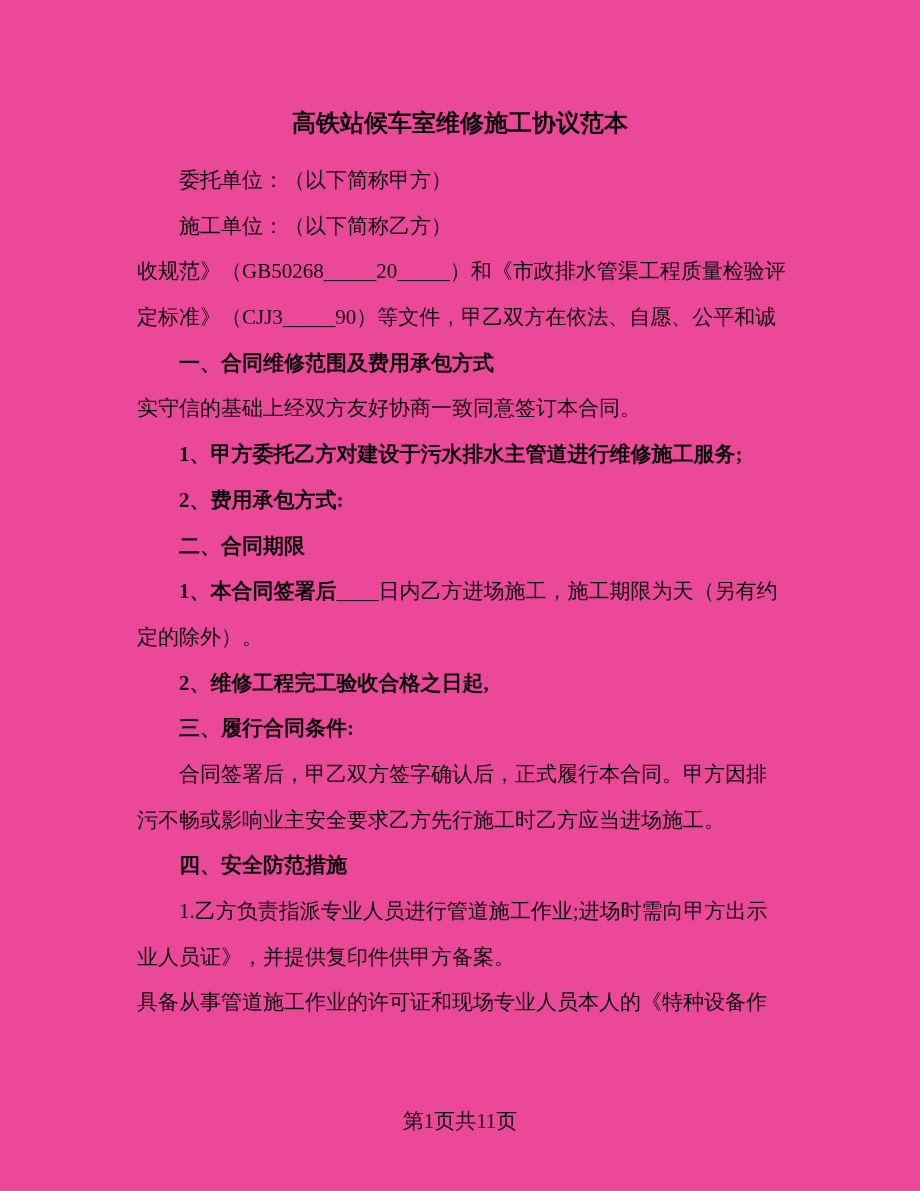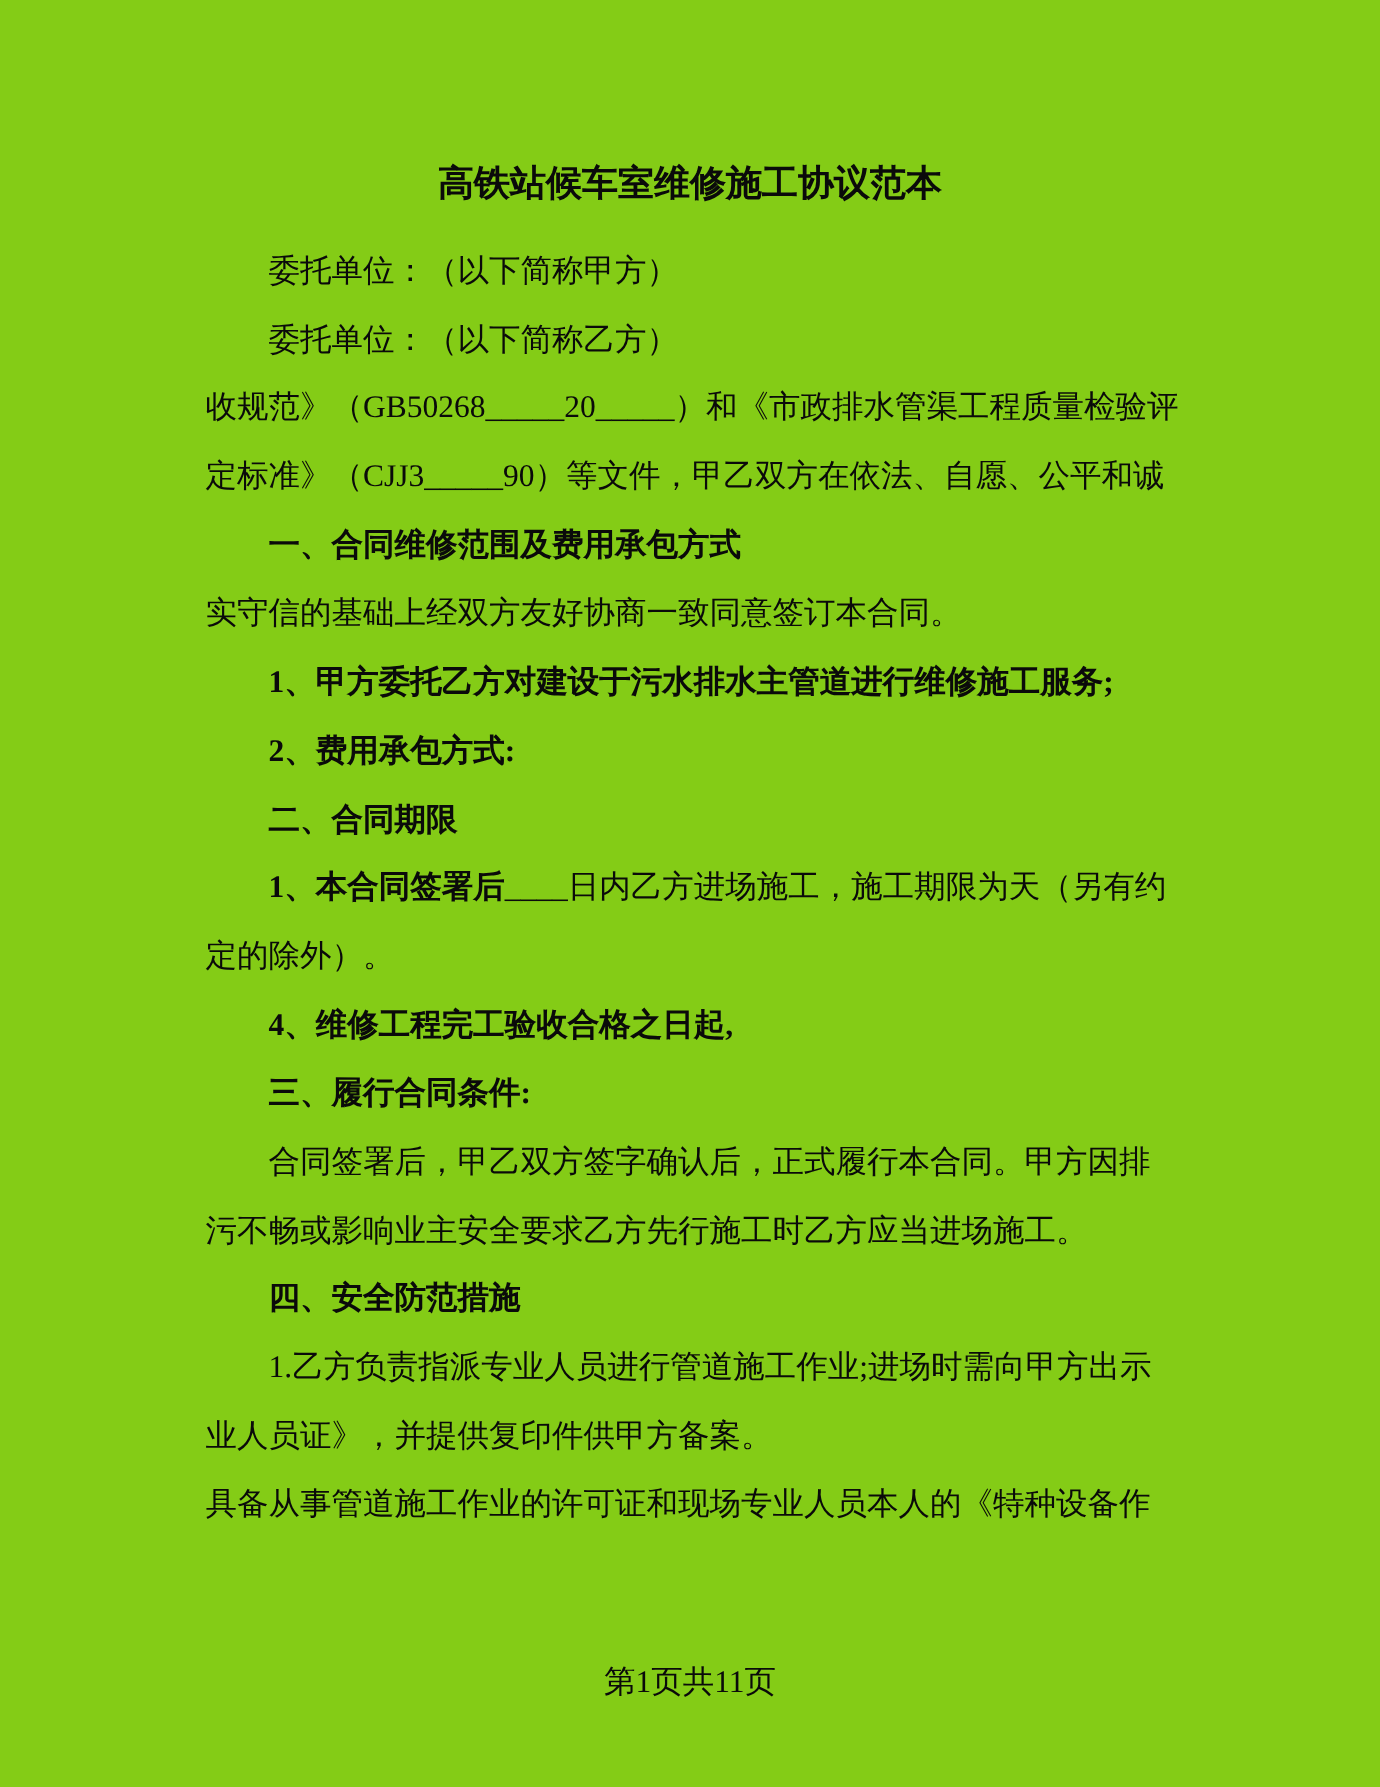--- a/index.html
+++ b/index.html
@@ -4,21 +4,21 @@
 <style>
   html, body {
     margin: 0;
     padding: 0;
     background: #ffffff;
   }
   .page {
     position: relative;
     width: 920px;
     height: 1191px;
-    background: #84cc16;
+    background: #ec4899;
     color: #0a0a0a;
     font-family: "Liberation Serif", "DejaVu Serif", serif;
     overflow: hidden;
   }
   .doc-title {
     position: absolute;
     top: 103px;
     left: 0;
     width: 920px;
     margin: 0;
@@ -57,31 +57,31 @@
   }
 </style>
 </head>
 <body>
 
 <div class="page">
   <h1 class="doc-title">高铁站候车室维修施工协议范本</h1>
 
   <div class="doc-body">
       <div class="line indent"><span class="seg">委托单位：（以下简称甲方）</span></div>
-      <div class="line indent"><span class="seg">委托单位：（以下简称乙方）</span></div>
+      <div class="line indent"><span class="seg">施工单位：（以下简称乙方）</span></div>
       <div class="line"><span class="seg">收规范》（GB50268_____20_____）和《市政排水管渠工程质量检验评</span></div>
       <div class="line"><span class="seg">定标准》（CJJ3_____90）等文件，甲乙双方在依法、自愿、公平和诚</span></div>
       <div class="line indent"><span class="seg b">一、合同维修范围及费用承包方式</span></div>
       <div class="line"><span class="seg">实守信的基础上经双方友好协商一致同意签订本合同。</span></div>
       <div class="line indent"><span class="seg b">1、甲方委托乙方对建设于污水排水主管道进行维修施工服务;</span></div>
       <div class="line indent"><span class="seg b">2、费用承包方式:</span></div>
       <div class="line indent"><span class="seg b">二、合同期限</span></div>
       <div class="line indent"><span class="seg b">1、本合同签署后</span><span class="seg">____日内乙方进场施工，施工期限为天（另有约</span></div>
       <div class="line"><span class="seg">定的除外）。</span></div>
-      <div class="line indent"><span class="seg b">4、维修工程完工验收合格之日起,</span></div>
+      <div class="line indent"><span class="seg b">2、维修工程完工验收合格之日起,</span></div>
       <div class="line indent"><span class="seg b">三、履行合同条件:</span></div>
       <div class="line indent"><span class="seg">合同签署后，甲乙双方签字确认后，正式履行本合同。甲方因排</span></div>
       <div class="line"><span class="seg">污不畅或影响业主安全要求乙方先行施工时乙方应当进场施工。</span></div>
       <div class="line indent"><span class="seg b">四、安全防范措施</span></div>
       <div class="line indent"><span class="seg">1.乙方负责指派专业人员进行管道施工作业;进场时需向甲方出示</span></div>
       <div class="line"><span class="seg">业人员证》，并提供复印件供甲方备案。</span></div>
       <div class="line"><span class="seg">具备从事管道施工作业的许可证和现场专业人员本人的《特种设备作</span></div>
     </div>
 
   <div class="page-footer">第1页共11页</div>

